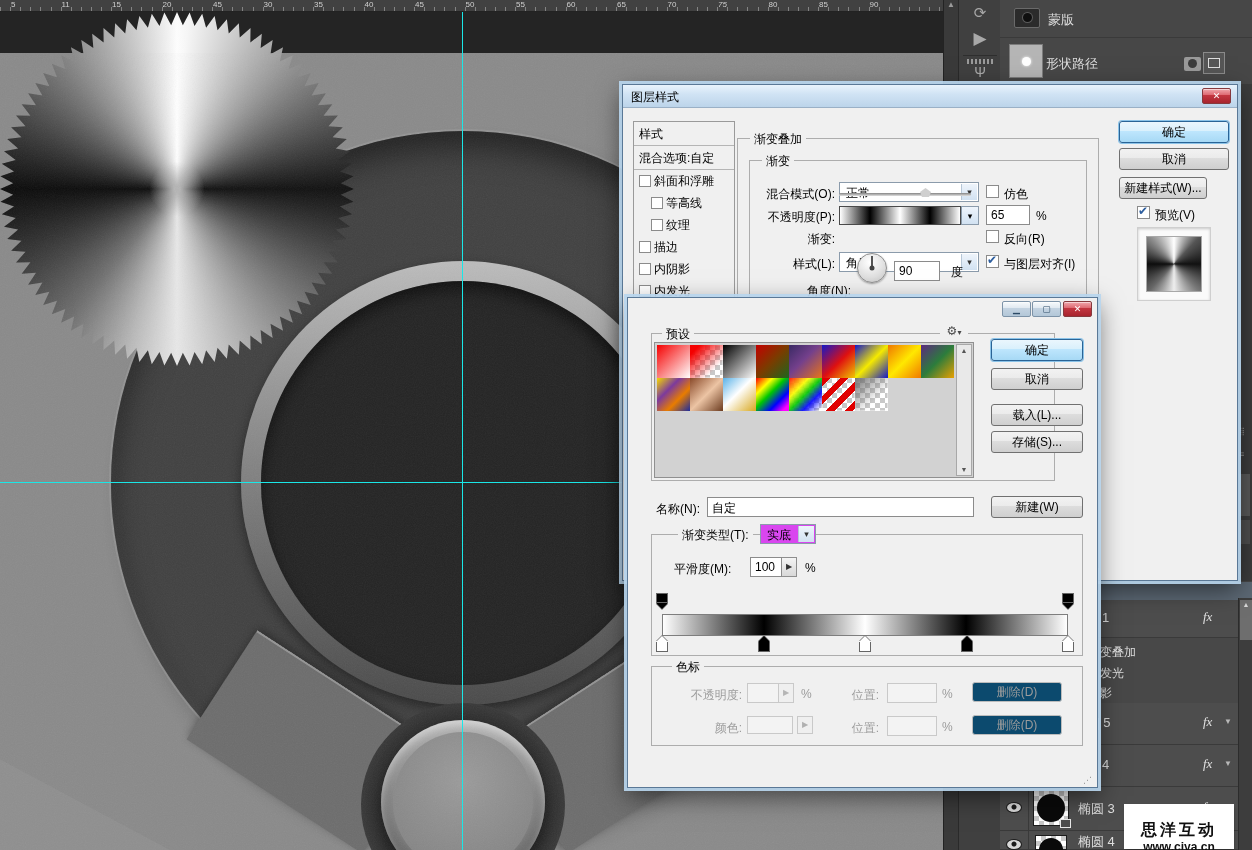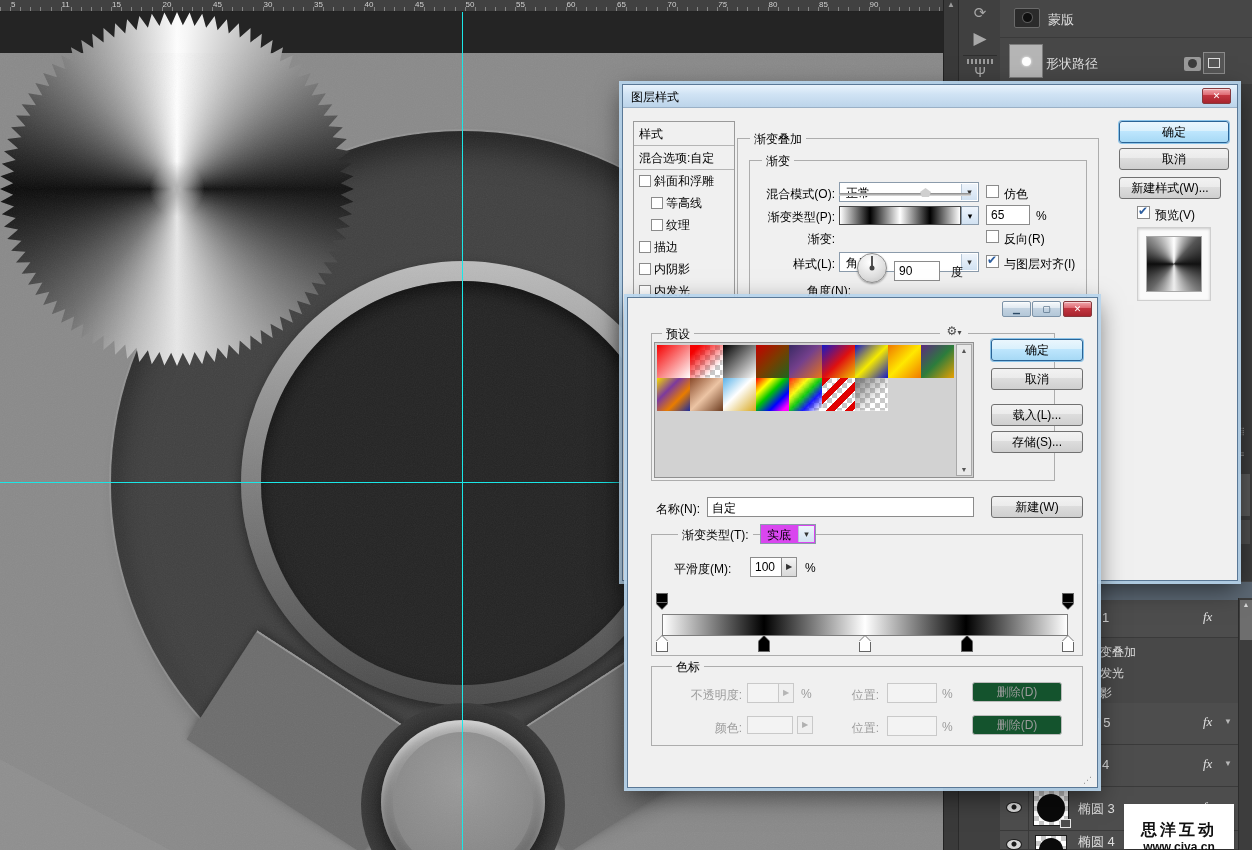--- a/index.html
+++ b/index.html
@@ -68,21 +68,21 @@
 .rsBlock{position:absolute;left:2px;width:11px;background:#585858}
 
 .win{position:absolute;background:#f0f0f0;border:1px solid #5a7896;box-shadow:0 0 0 3px rgba(185,214,238,.92),0 8px 24px rgba(0,0,0,.55)}
 .tb{position:absolute;left:0;top:0;right:0;height:23px;background:linear-gradient(#e9f3fc,#d0e3f4 42%,#bcd4ea);border-bottom:1px solid #9ab0c6;padding:4px 0 0 8px;font-size:12px}
 .wbtn{position:absolute;top:3px;width:29px;height:16px;border:1px solid #86393d;border-radius:2px;color:#fff;font-size:9px;text-align:center;line-height:14px;box-shadow:inset 0 1px 0 rgba(255,255,255,.5)}
 .wbtn.red{background:linear-gradient(#f0a8ad,#dd656e 45%,#c23640 46%,#a8242e)}
 .wbtn.gray{background:linear-gradient(#f7fafc,#dfe8f0 45%,#c3d3e1 46%,#b3c7d8);border-color:#7d93a8;color:#2c4a66}
 .b7{position:absolute;text-align:center;font-size:12px;color:#000;border:1px solid #707070;border-radius:3px;
  background:linear-gradient(#f2f2f2,#ebebeb 45%,#dddddd 46%,#cfcfcf);line-height:20px;height:22px}
 .b7.focus{border-color:#2a6496;box-shadow:0 0 0 1px #8bc3e8;background:linear-gradient(#eaf6fd,#d9f0fc 45%,#bee6fd 46%,#a7d9f5)}
-.b7.dis{color:#9b9b9b;border-color:#bcbcbc;background:#14532d}
+.b7.dis{color:#9b9b9b;border-color:#bcbcbc;background:#0c4a6e}
 .cmb{position:absolute;background:#fff;border:1px solid #8b9bab;height:20px;padding:2px 18px 0 6px;font-size:12px}
 .cmb::after{content:"▾";position:absolute;right:1px;top:1px;width:15px;height:16px;font-size:9px;color:#333;text-align:center;
  background:linear-gradient(#eef4fb,#d2e2f2);border-left:1px solid #b6c6d6;line-height:16px}
 .inp{position:absolute;background:#fff;border:1px solid #8b8b8b;font-size:12px;padding:2px 4px;height:20px}
 .inp.dis{background:#f3f3f3;border-color:#c9c9c9}
 .grp{position:absolute;border:1px solid #adadad}
 .lg{position:absolute;top:-8px;background:#f0f0f0;padding:0 4px;font-size:12px;white-space:nowrap}
 .cb{width:13px;height:13px;background:#fff;border:1px solid #8b8b8b;display:inline-block;position:absolute}
 .cb.on::after{content:"✔";position:absolute;left:0;top:-3px;font-size:12px;color:#2c5d9e}
 .lbl{position:absolute;font-size:12px;white-space:nowrap}
@@ -281,21 +281,21 @@
   </div>
   <div class="grp" style="left:126px;top:75px;width:338px;height:405px;border-bottom:none">
     <span class="lg" style="left:12px">渐变</span>
   </div>
 
   <span class="lbl r" style="left:118px;top:101px;width:94px">混合模式(O):</span>
   <div class="cmb" style="left:216px;top:97px;width:140px"><span>正常</span></div>
   <span class="cb" style="left:363px;top:100px"></span>
   <span class="lbl" style="left:381px;top:101px">仿色</span>
 
-  <span class="lbl r" style="left:118px;top:124px;width:94px">渐变类型(P):</span>
+  <span class="lbl r" style="left:118px;top:124px;width:94px">不透明度(P):</span>
   <div id="slider1"></div>
   <div id="sliderThumb"></div>
   <div class="inp" style="left:363px;top:120px;width:44px">65</div>
   <span class="lbl" style="left:413px;top:124px">%</span>
 
   <span class="lbl r" style="left:118px;top:146px;width:94px">渐变:</span>
   <div id="gswatch" style="background: linear-gradient(90deg, rgb(255, 255, 255), rgb(0, 0, 0) 25%, rgb(255, 255, 255) 50%, rgb(0, 0, 0) 75%, rgb(255, 255, 255));"></div>
   <div id="gswatchBtn">▾</div>
   <span class="cb" style="left:363px;top:145px"></span>
   <span class="lbl" style="left:381px;top:146px">反向(R)</span>
@@ -308,21 +308,21 @@
   <span class="lbl r" style="left:130px;top:198px;width:98px">角度(N):</span>
   <div id="dial">
       <i></i>
       <b></b>
     </div>
   <div class="inp" style="left:271px;top:176px;width:46px">90</div>
   <span class="lbl" style="left:328px;top:179px">度</span>
 
   <div class="b7 focus" style="left:496px;top:36px;width:110px">确定</div>
   <div class="b7" style="left:496px;top:63px;width:110px">取消</div>
-  <div class="b7" style="left:496px;top:92px;width:102px">新建样式(W)...</div>
+  <div class="b7" style="left:496px;top:92px;width:88px">新建样式(W)...</div>
   <span class="cb on" style="left:514px;top:121px"></span>
   <span class="lbl" style="left:532px;top:122px">预览(V)</span>
   <div id="previewThumbBox">
     <div id="previewThumb"></div>
   </div>
 </div>
 
 <div id="dlg2" class="win">
   <div class="wbtn gray" style="right:66px">▁</div>
   <div class="wbtn gray" style="right:36px">▢</div>

